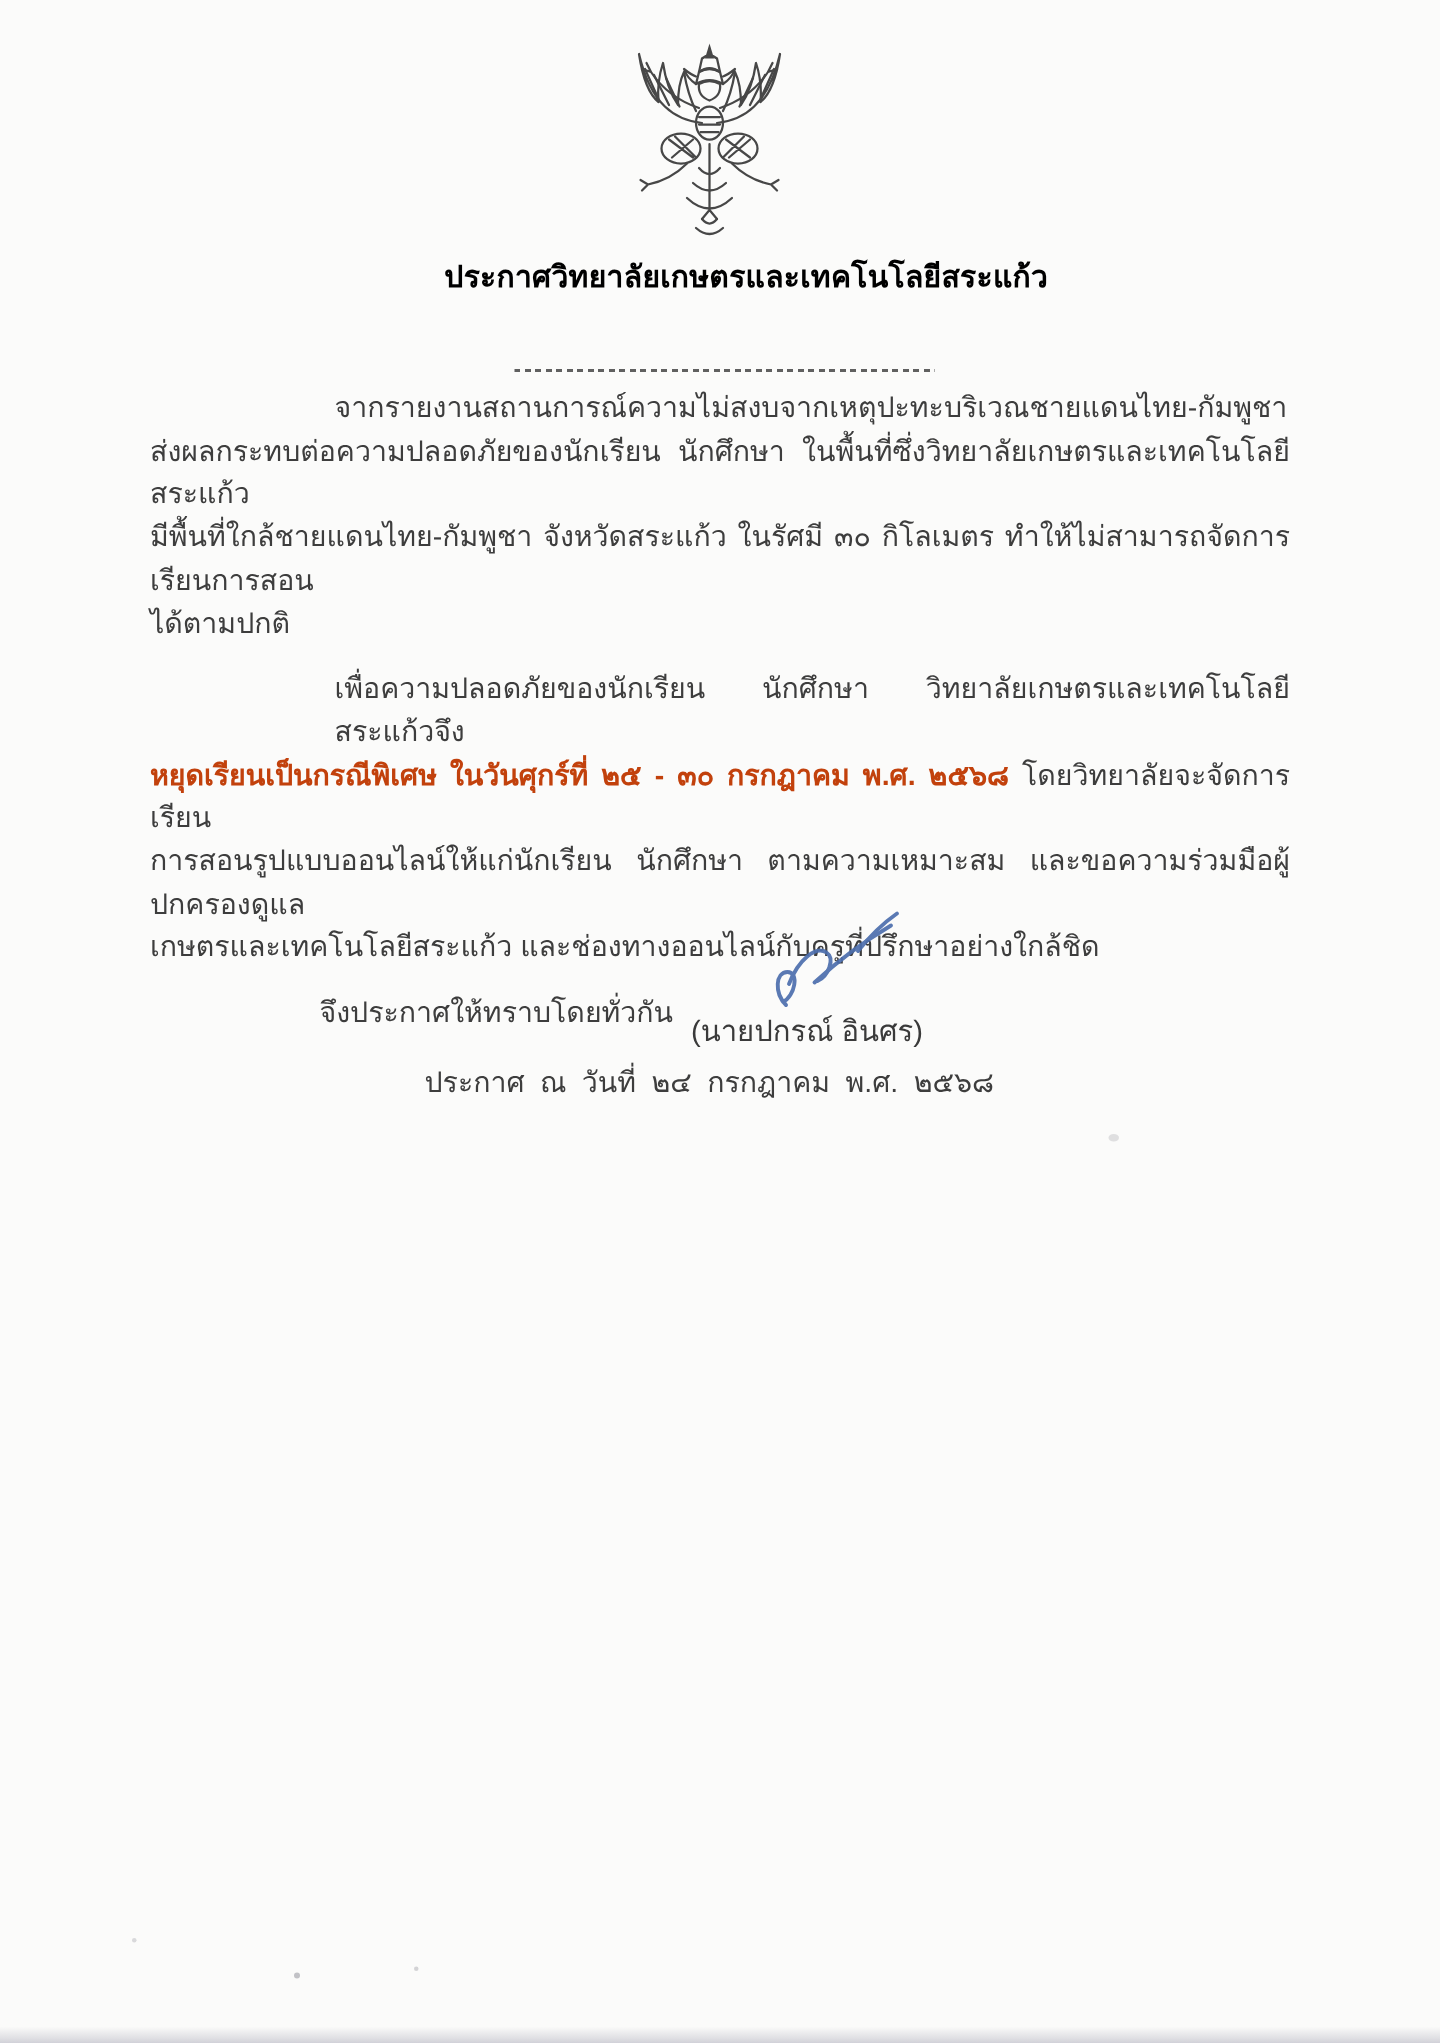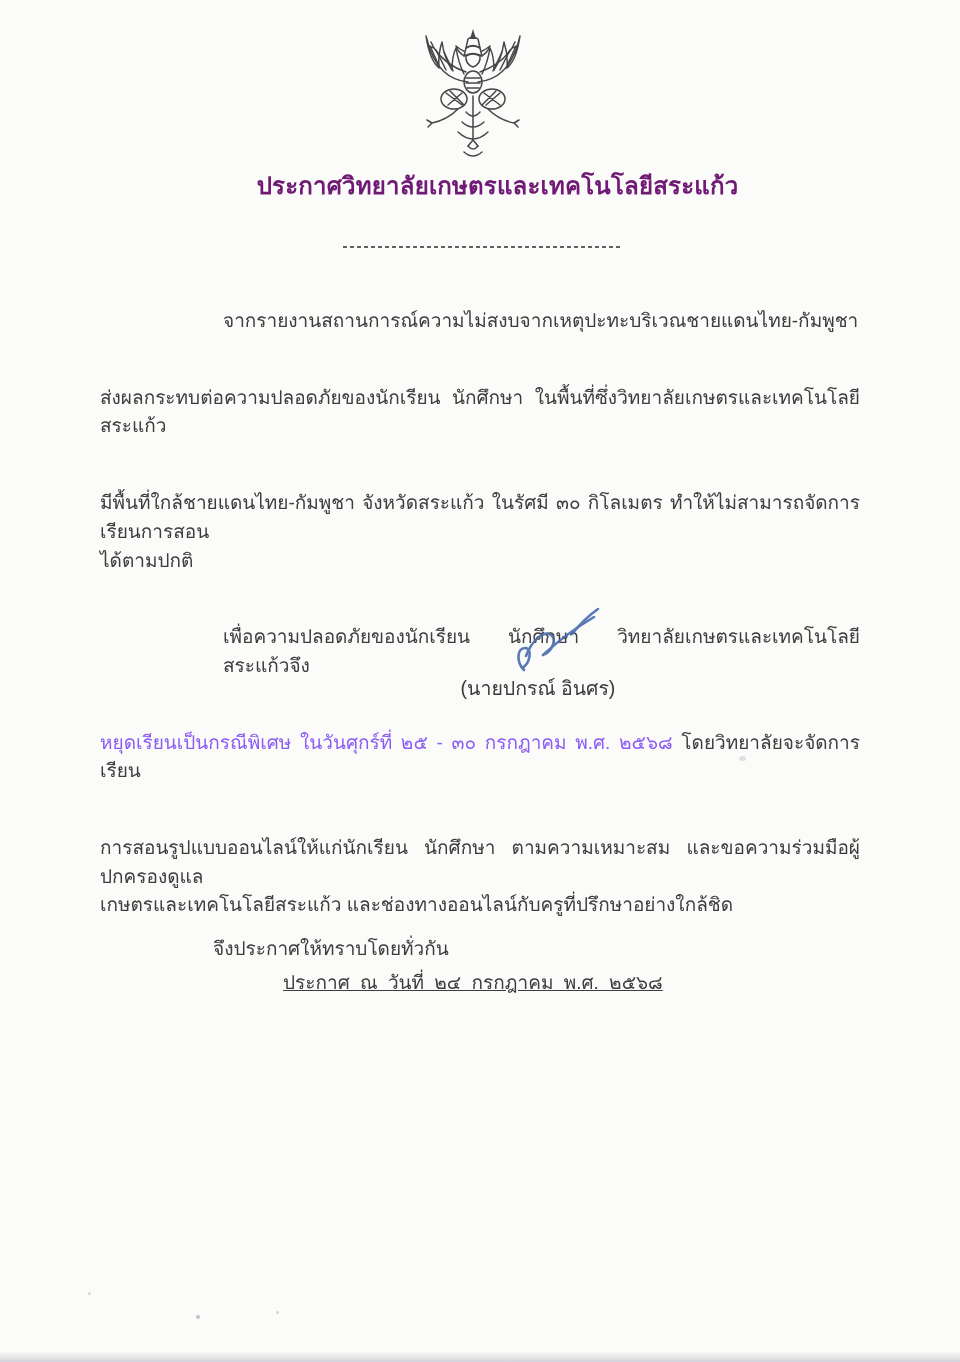--- a/index.html
+++ b/index.html
@@ -9,37 +9,37 @@
     font-family:"Liberation Sans","DejaVu Sans",sans-serif;
     color:#3d3d3d;overflow:hidden;
   }
   .page{position:absolute;inset:0;overflow:hidden;}
 
   
   .emblem{position:absolute;left:406px;top:26px;width:134px;height:140px;}
 
   
   .header{position:absolute;top:170px;left:0;width:960px;text-align:center;}
-  .title-line{font-size:24px;font-weight:bold;color:#701a75;line-height:31px;letter-spacing:.2px;margin-left:35px;}
+  .title-line{font-size:20px;font-weight:bold;color:#000000;line-height:31px;letter-spacing:.2px;margin-left:35px;}
   .subject-line{font-size:21px;font-weight:bold;color:#353535;line-height:31px;}
   .subject-line .gap{display:inline-block;width:26px;}
   .divider{position:absolute;top:246px;left:343px;width:280px;height:2px;
     background:repeating-linear-gradient(90deg,#606060 0 4px,transparent 4px 7px);}
 
   
   .doc-body{position:absolute;top:259px;left:100px;width:760px;
     font-size:19px;line-height:28.7px;color:#3d3d3d;}
   .para{margin:0;}
   .para2{margin-top:15px;}
   .line{min-height:28.7px;}
-  .fill{text-align:justify;text-align-last:justify;margin-top:48px;}
+  .fill{text-align:justify;text-align-last:justify;}
   .indent{padding-left:123px;}
-  .bold{font-weight:normal;color:#8b5cf6;}
+  .bold{font-weight:bold;color:#c2410c;}
   .closing{margin-top:15px;padding-left:113px;}
-  .dateline{margin-top:5px;padding-left:183px;word-spacing:5px;text-decoration:underline;}
+  .dateline{margin-top:18px;padding-left:183px;word-spacing:5px;}
 
   
   .signature{position:absolute;left:512px;top:606px;width:100px;height:72px;}
   .sig-block{position:absolute;top:674px;left:288px;width:500px;text-align:center;
     font-size:19.5px;line-height:29px;color:#3a3a3a;}
 
   
   .speck{position:absolute;border-radius:50%;}
   .speck1{left:739px;top:756px;width:7px;height:5px;background:rgba(150,150,158,.28);}
   .speck2{left:196px;top:1315px;width:4px;height:4px;background:rgba(110,110,120,.40);}

